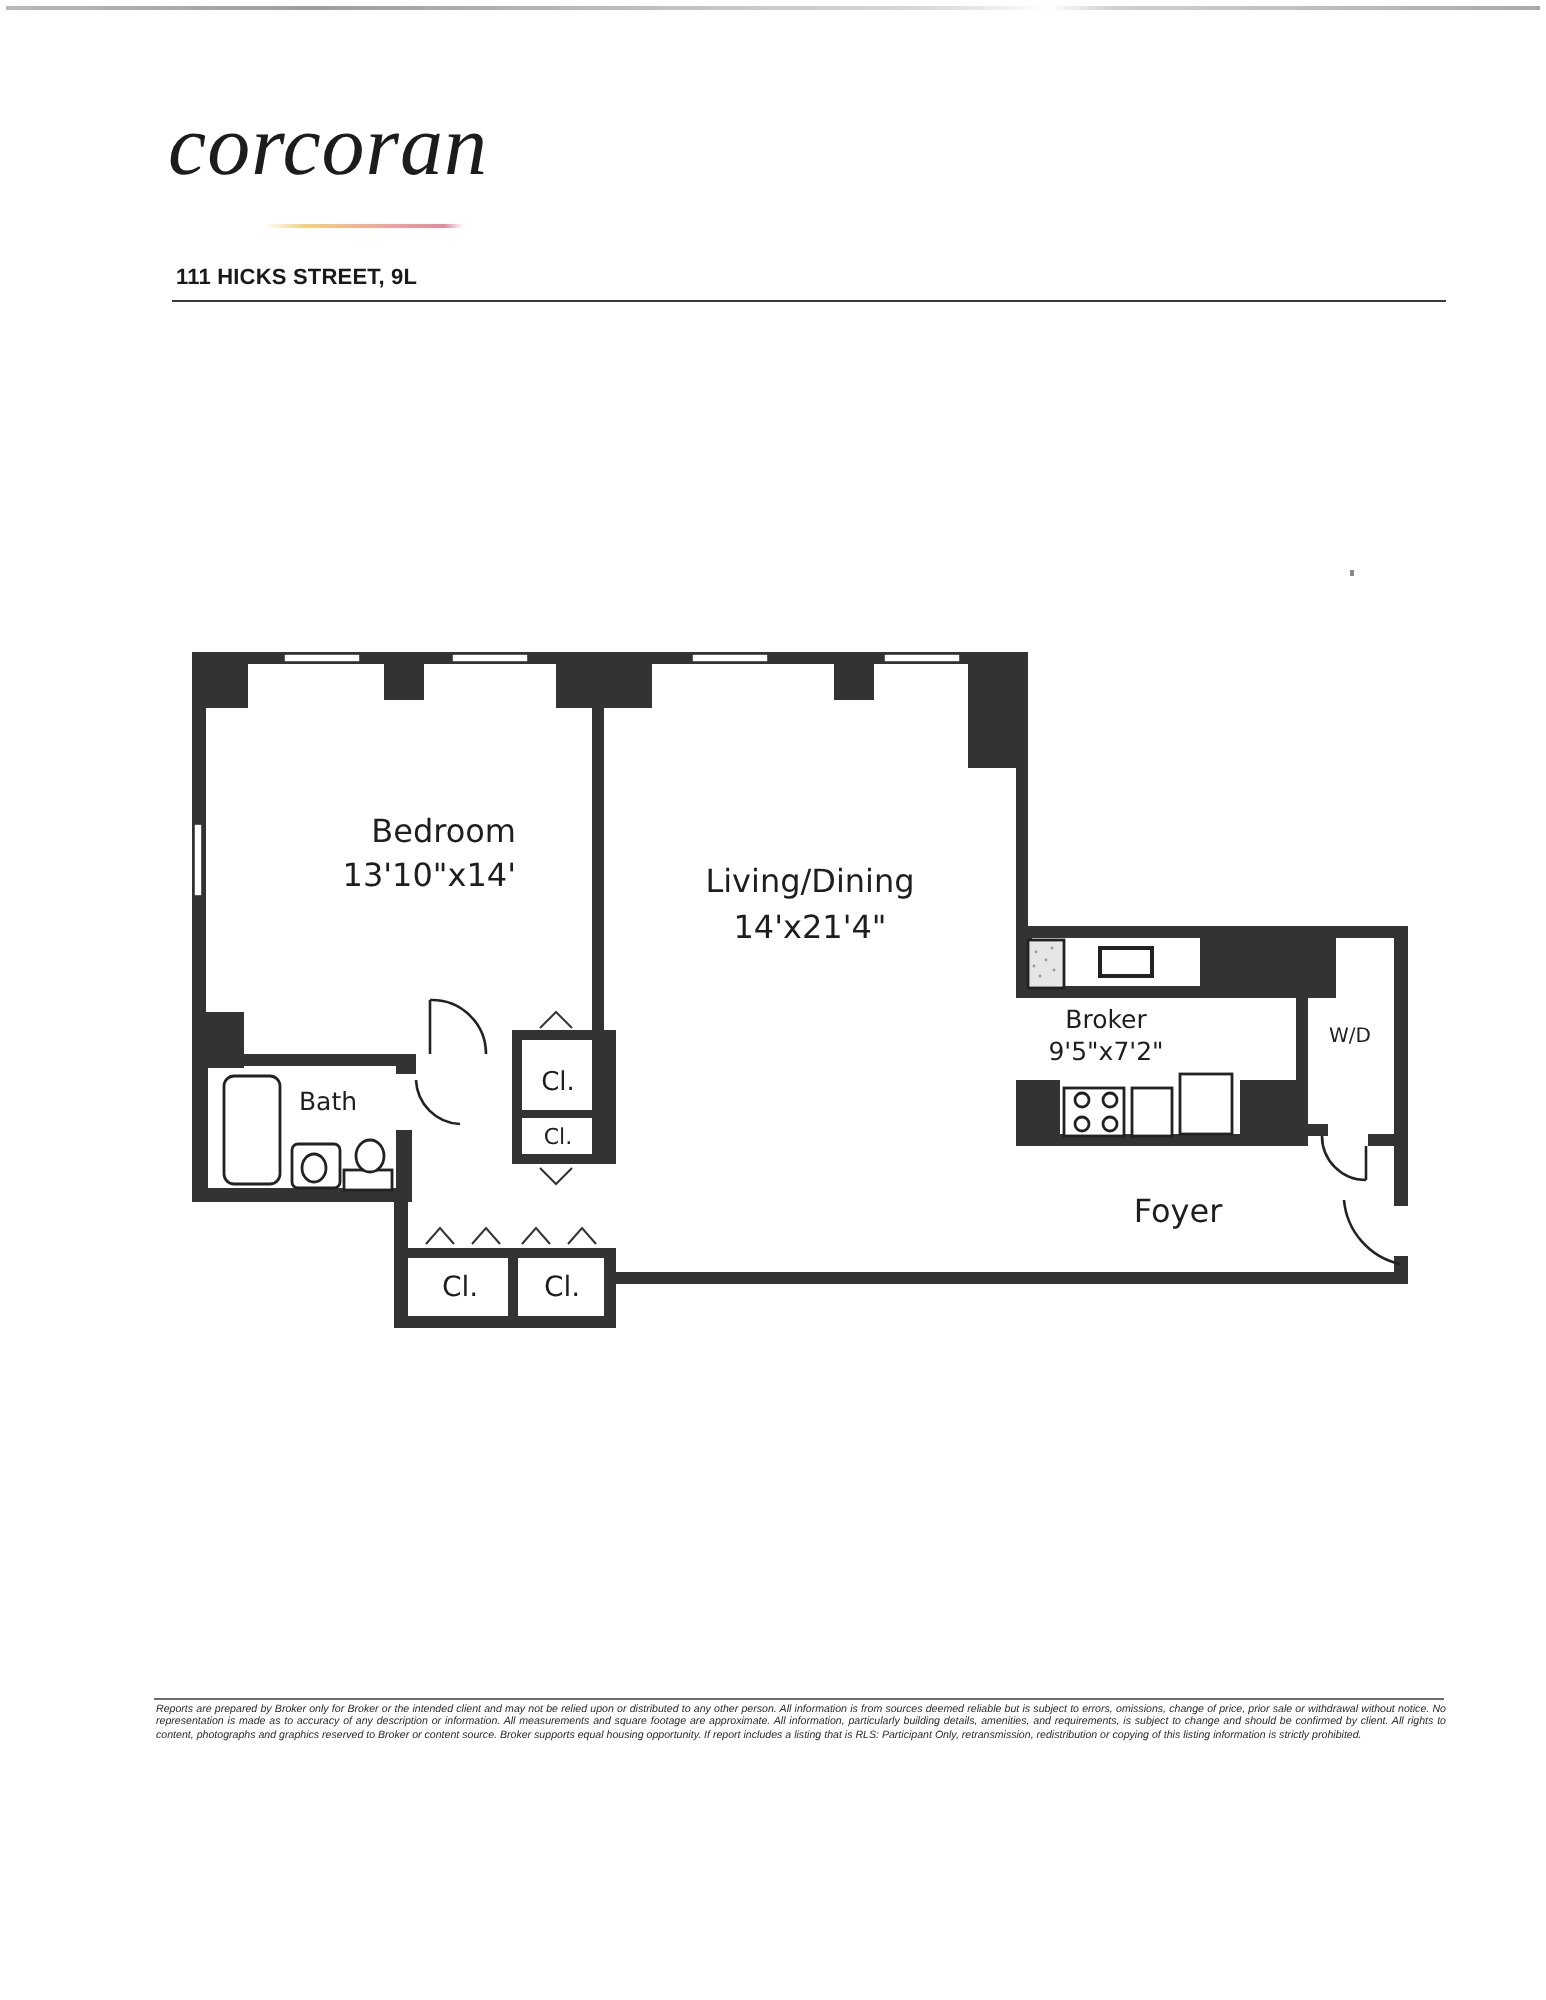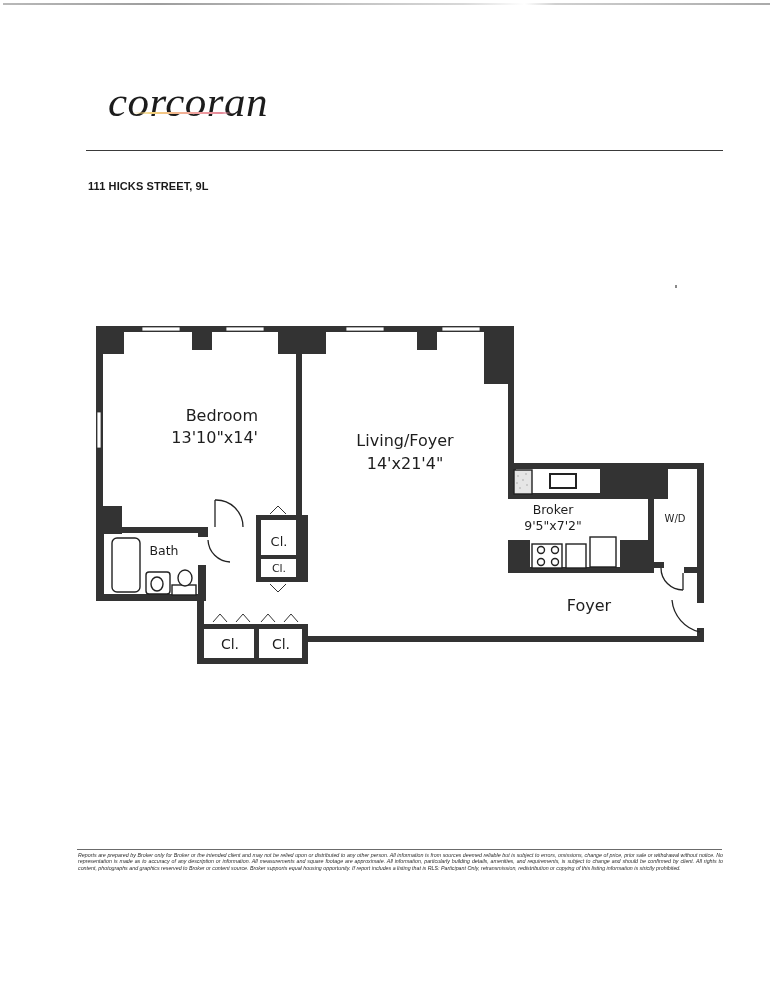--- a/index.html
+++ b/index.html
@@ -1,20 +1,20 @@
 <!DOCTYPE html>
 <html><head>
 <meta charset="utf-8">
 <style>
   html, body { margin: 0; padding: 0; background: #ffffff; }
   body { width: 773px; height: 1000px; position: relative; overflow: hidden; font-family: "Liberation Sans", sans-serif; }
   .scan-line-top { position: absolute; top: 3px; left: 3px; height: 2px; background: linear-gradient(90deg, #b9b9b9 0%, #9d9d9d 20%, #b5b5b5 35%, #d8d8d8 60%, #ffffff 68%, #d0d0d0 72%, #aaaaaa 100%); width: 767px; }
-  .brand { position: absolute; left: 84px; top: 80px; font-family: "Liberation Serif", "DejaVu Serif", serif; font-style: italic; font-size: 43px; color: #1c1c1c; letter-spacing: 0.5px; line-height: 1; margin-left: 24px; }
+  .brand { position: absolute; left: 84px; top: 52px; font-family: "Liberation Serif", "DejaVu Serif", serif; font-style: italic; font-size: 43px; color: #1c1c1c; letter-spacing: 0.5px; line-height: 1; }
   .brand-underline { position: absolute; left: 132px; top: 112px; width: 100px; height: 2px; background: linear-gradient(90deg, rgba(255,255,255,0) 0%, #f4d27a 20%, #f0a0a0 65%, #e48a9a 90%, rgba(255,255,255,0) 100%); }
-  .address { position: absolute; left: 88px; top: 133px; font-family: "Liberation Sans", sans-serif; font-weight: bold; font-size: 11px; color: #1a1a1a; letter-spacing: 0.1px; margin-top: 47px; }
+  .address { position: absolute; left: 88px; top: 133px; font-family: "Liberation Sans", sans-serif; font-weight: bold; font-size: 11px; color: #1a1a1a; letter-spacing: 0.1px; }
   .header-rule { position: absolute; left: 86px; top: 150px; width: 637px; height: 1px; background: #3a3a3a; }
   .speck { position: absolute; left: 675px; top: 285px; width: 2px; height: 3px; background: #8a8a8a; }
 
   .plan { position: absolute; left: 0; top: 0; width: 773px; height: 1000px; }
   .label { position: absolute; font-family: "DejaVu Sans", sans-serif; color: #1e1e1e; text-align: center; white-space: nowrap; line-height: 1.15; }
 
   .footer-rule { position: absolute; left: 77px; top: 849px; width: 645px; height: 1px; background: #6b6b6b; }
   .disclaimer { position: absolute; left: 78px; top: 852px; width: 645px; font-family: "Liberation Sans", sans-serif; font-style: italic; font-size: 5.3px; line-height: 6.3px; color: #2a2a2a; text-align: justify; }
 </style>
 </head>
@@ -142,21 +142,21 @@
     <path d="M284 622 L291 614 L298 622"></path>
   </g>
 </svg>
 
 <div class="label" style="left:138px; top:407px; width:120px; font-size:16px;text-align:right;">
   <div>Bedroom</div>
   <div style="margin-top:4px;">13'10"x14'</div>
 </div>
 
 <div class="label" style="left:330px; top:432px; width:150px; font-size:16px;">
-  <div>Living/Foyer</div>
+  <div>Living/Dining</div>
   <div style="margin-top:5px;">14'x21'4"</div>
 </div>
 
 <div class="label" style="left:505px; top:502px; width:96px; font-size:12.5px; line-height:1.25;">
   <div>Broker</div>
   <div>9'5"x7'2"</div>
 </div>
 
 <div class="label" style="left:653px; top:513px; width:44px; font-size:10px;">W/D</div>
 

